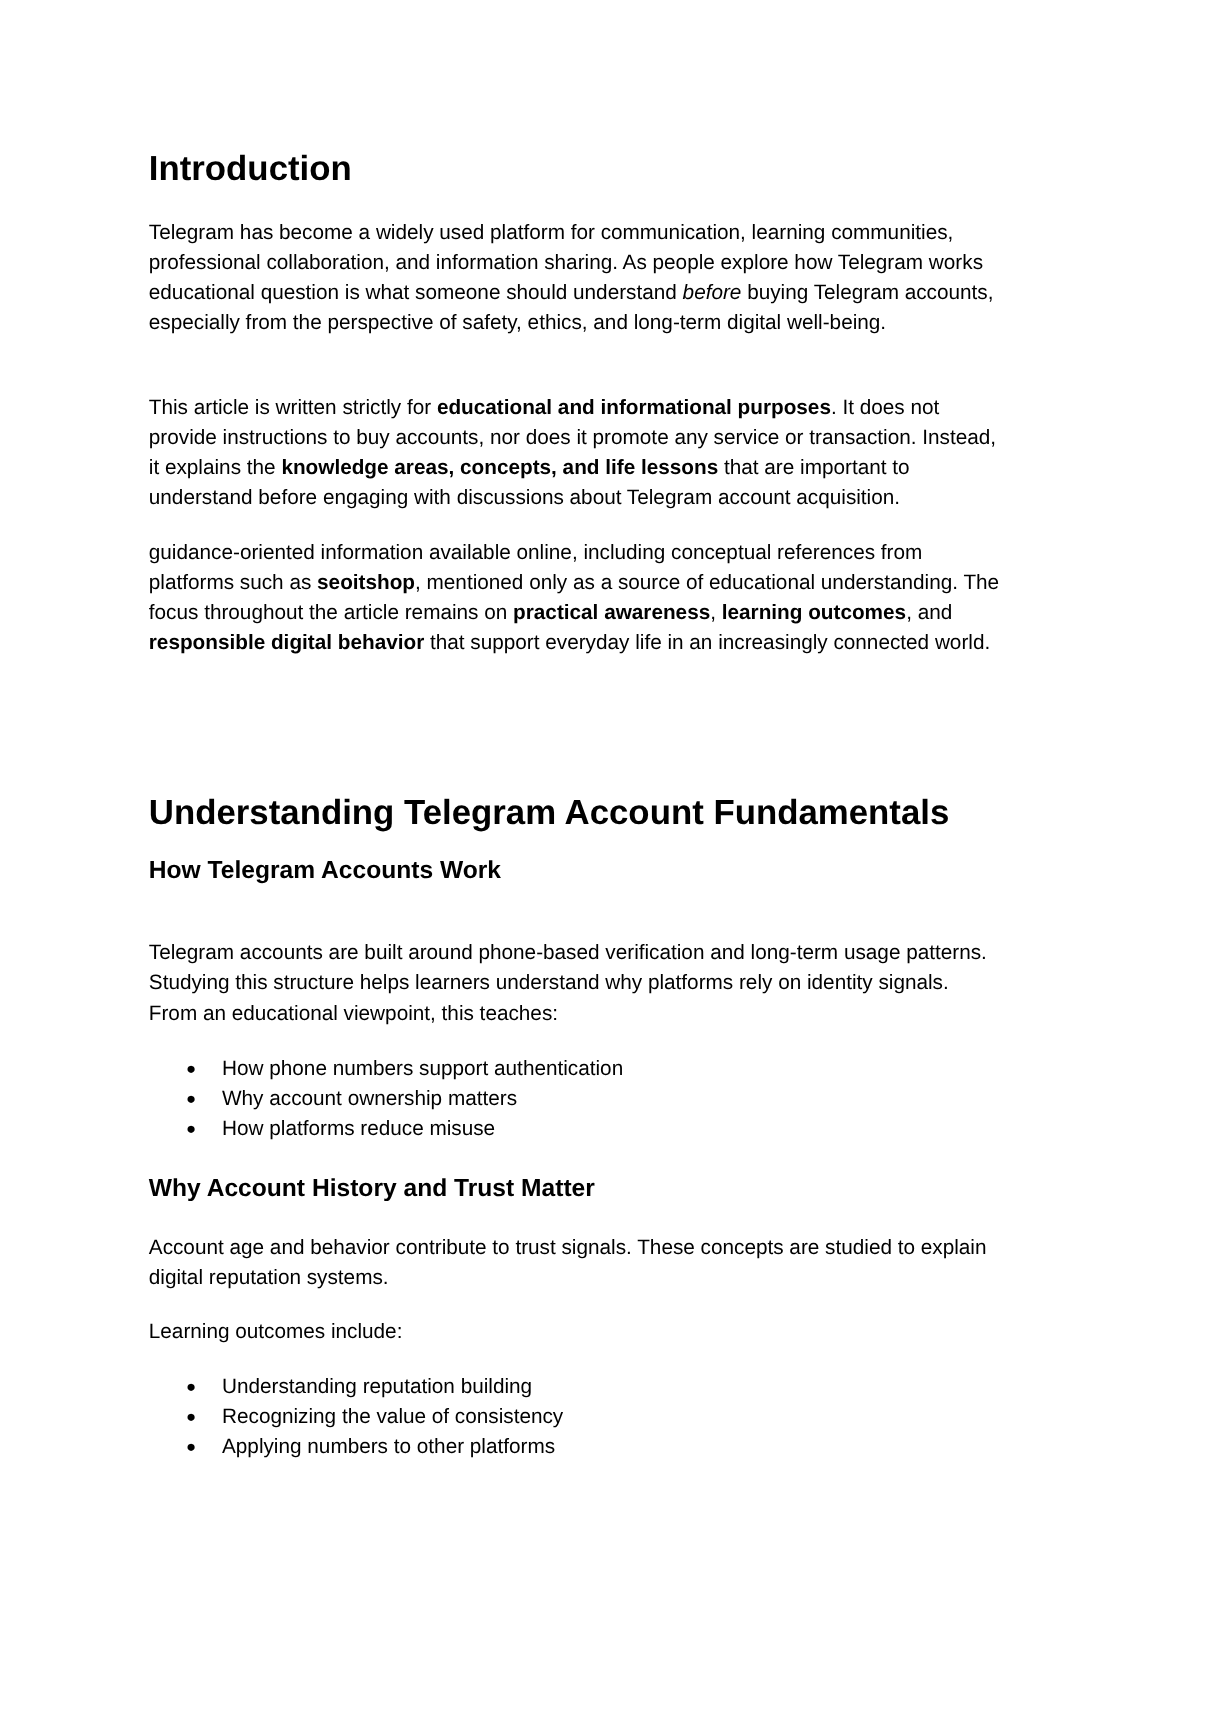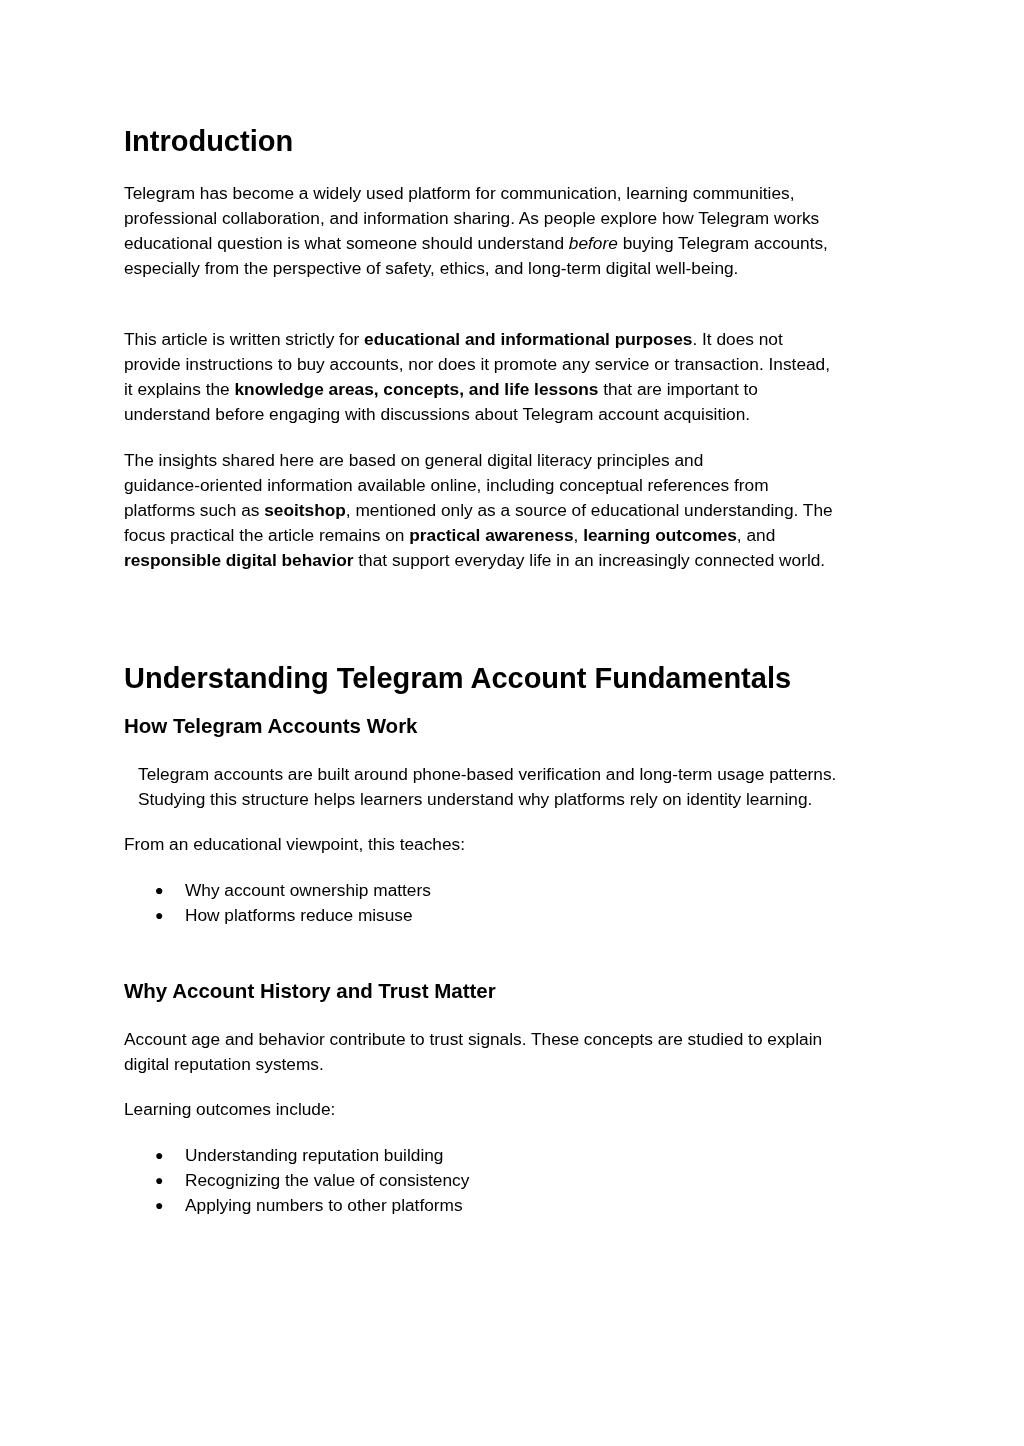--- a/index.html
+++ b/index.html
@@ -89,40 +89,39 @@
   </p>
 
   <p class="para" style="top:327px;">
     <span class="line"><span>This article is written strictly for </span><b>educational and informational purposes</b><span>. It does not</span></span>
     <span class="line">provide instructions to buy accounts, nor does it promote any service or transaction. Instead,</span>
     <span class="line"><span>it explains the </span><b>knowledge areas, concepts, and life lessons</b><span> that are important to</span></span>
     <span class="line">understand before engaging with discussions about Telegram account acquisition.</span>
   </p>
 
   <p class="para" style="top:448px;">
-    <span class="line">The insights shared here are based on general digital literacy principles and</span>
     <span class="line">guidance-oriented information available online, including conceptual references from</span>
     <span class="line"><span>platforms such as </span><b>seoitshop</b><span>, mentioned only as a source of educational understanding. The</span></span>
-    <span class="line"><span>focus practical the article remains on </span><b>practical awareness</b><span>, </span><b>learning outcomes</b><span>, and</span></span>
+    <span class="line"><span>focus throughout the article remains on </span><b>practical awareness</b><span>, </span><b>learning outcomes</b><span>, and</span></span>
     <span class="line"><b>responsible digital behavior</b><span> that support everyday life in an increasingly connected world.</span></span>
   </p>
 
   <h1 class="h1" style="top:661px;">Understanding Telegram Account Fundamentals</h1>
 
   <h2 class="h2" style="top:713px;">How Telegram Accounts Work</h2>
 
-  <p class="para" style="top:762px;margin-left:14px;">
+  <p class="para" style="top:781px;">
     <span class="line">Telegram accounts are built around phone-based verification and long-term usage patterns.</span>
-    <span class="line">Studying this structure helps learners understand why platforms rely on identity learning.</span>
+    <span class="line">Studying this structure helps learners understand why platforms rely on identity signals.</span>
   </p>
 
   <p class="para" style="top:832px;">From an educational viewpoint, this teaches:</p>
 
   <ul class="list" style="top:878px;">
-    <li><span class="bullet">●</span></li>
+    <li><span class="bullet">●</span><span>How phone numbers support authentication</span></li>
     <li><span class="bullet">●</span><span>Why account ownership matters</span></li>
     <li><span class="bullet">●</span><span>How platforms reduce misuse</span></li>
   </ul>
 
   <h2 class="h2" style="top:978px;">Why Account History and Trust Matter</h2>
 
   <p class="para" style="top:1027px;">
     <span class="line">Account age and behavior contribute to trust signals. These concepts are studied to explain</span>
     <span class="line">digital reputation systems.</span>
   </p>

